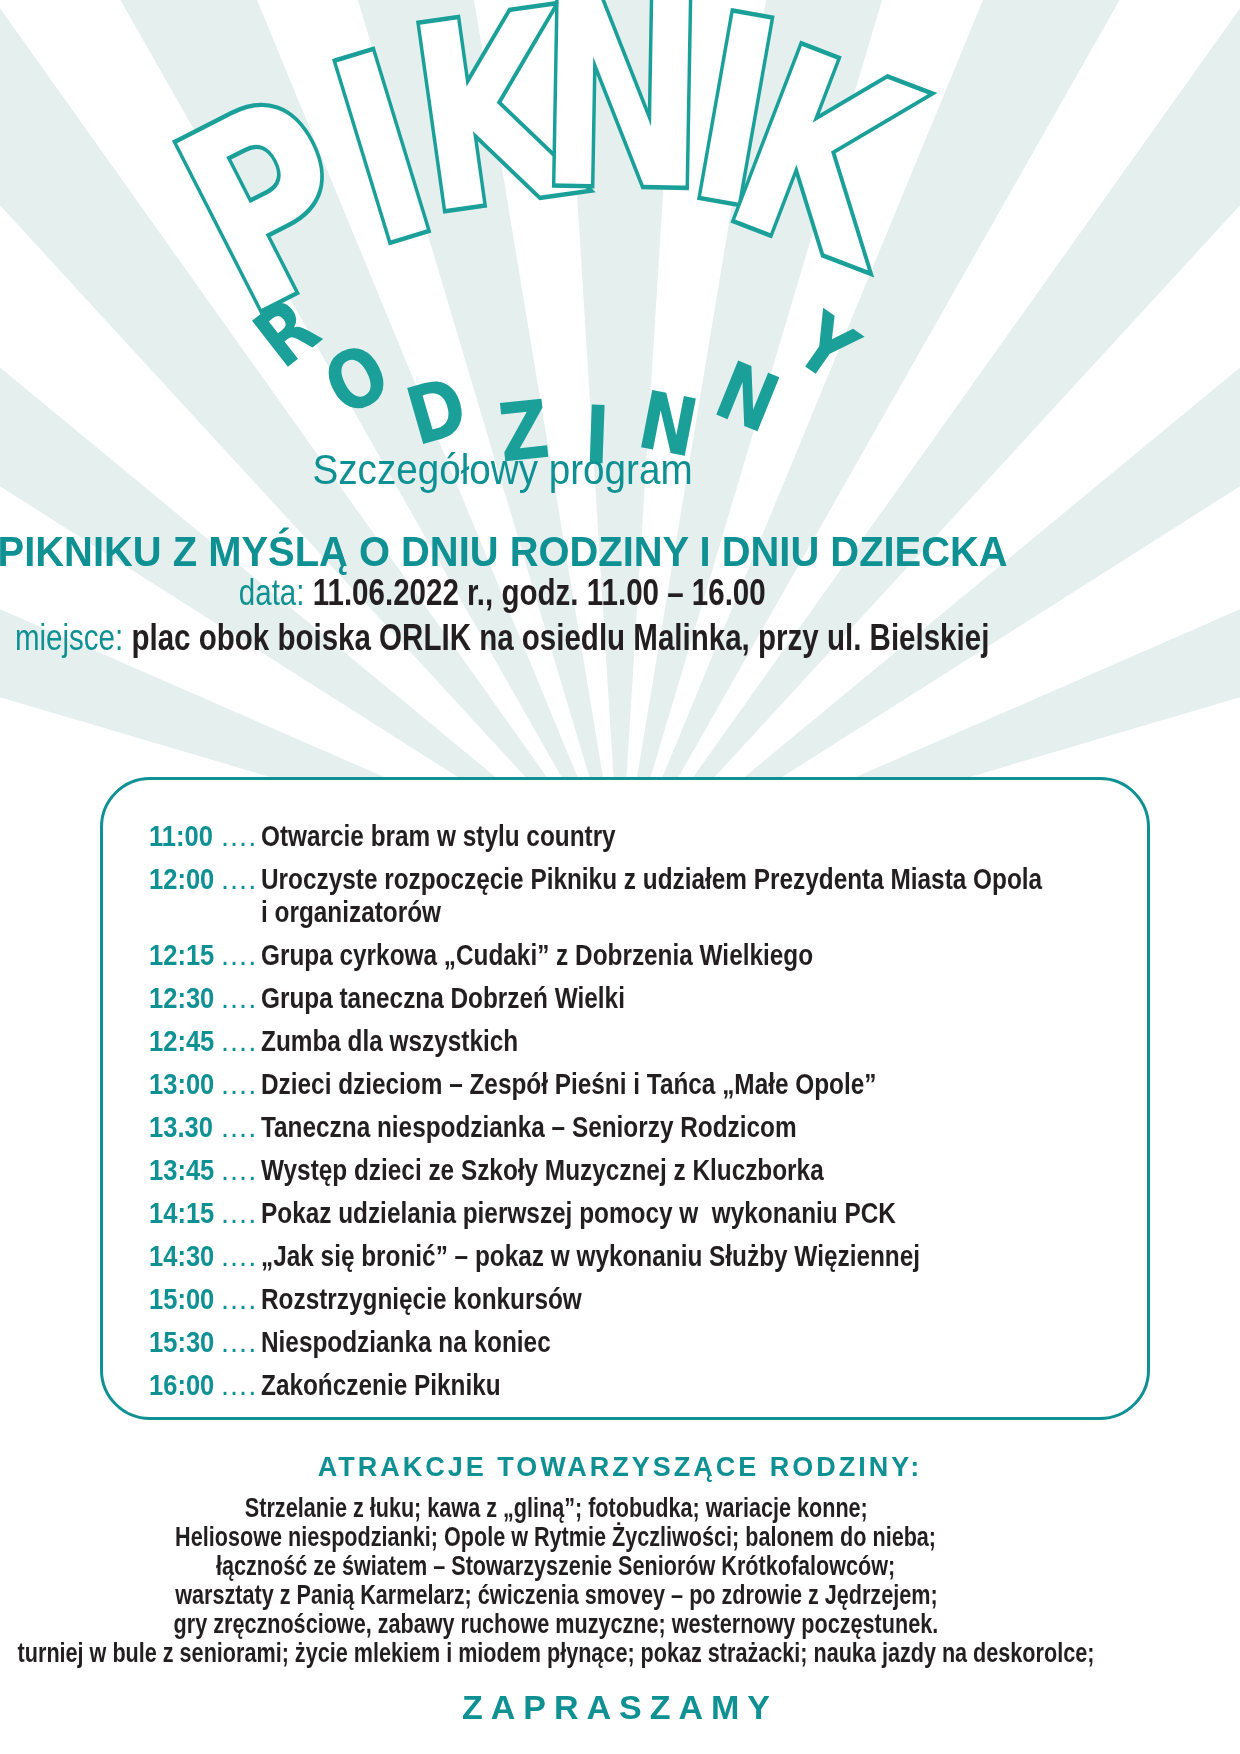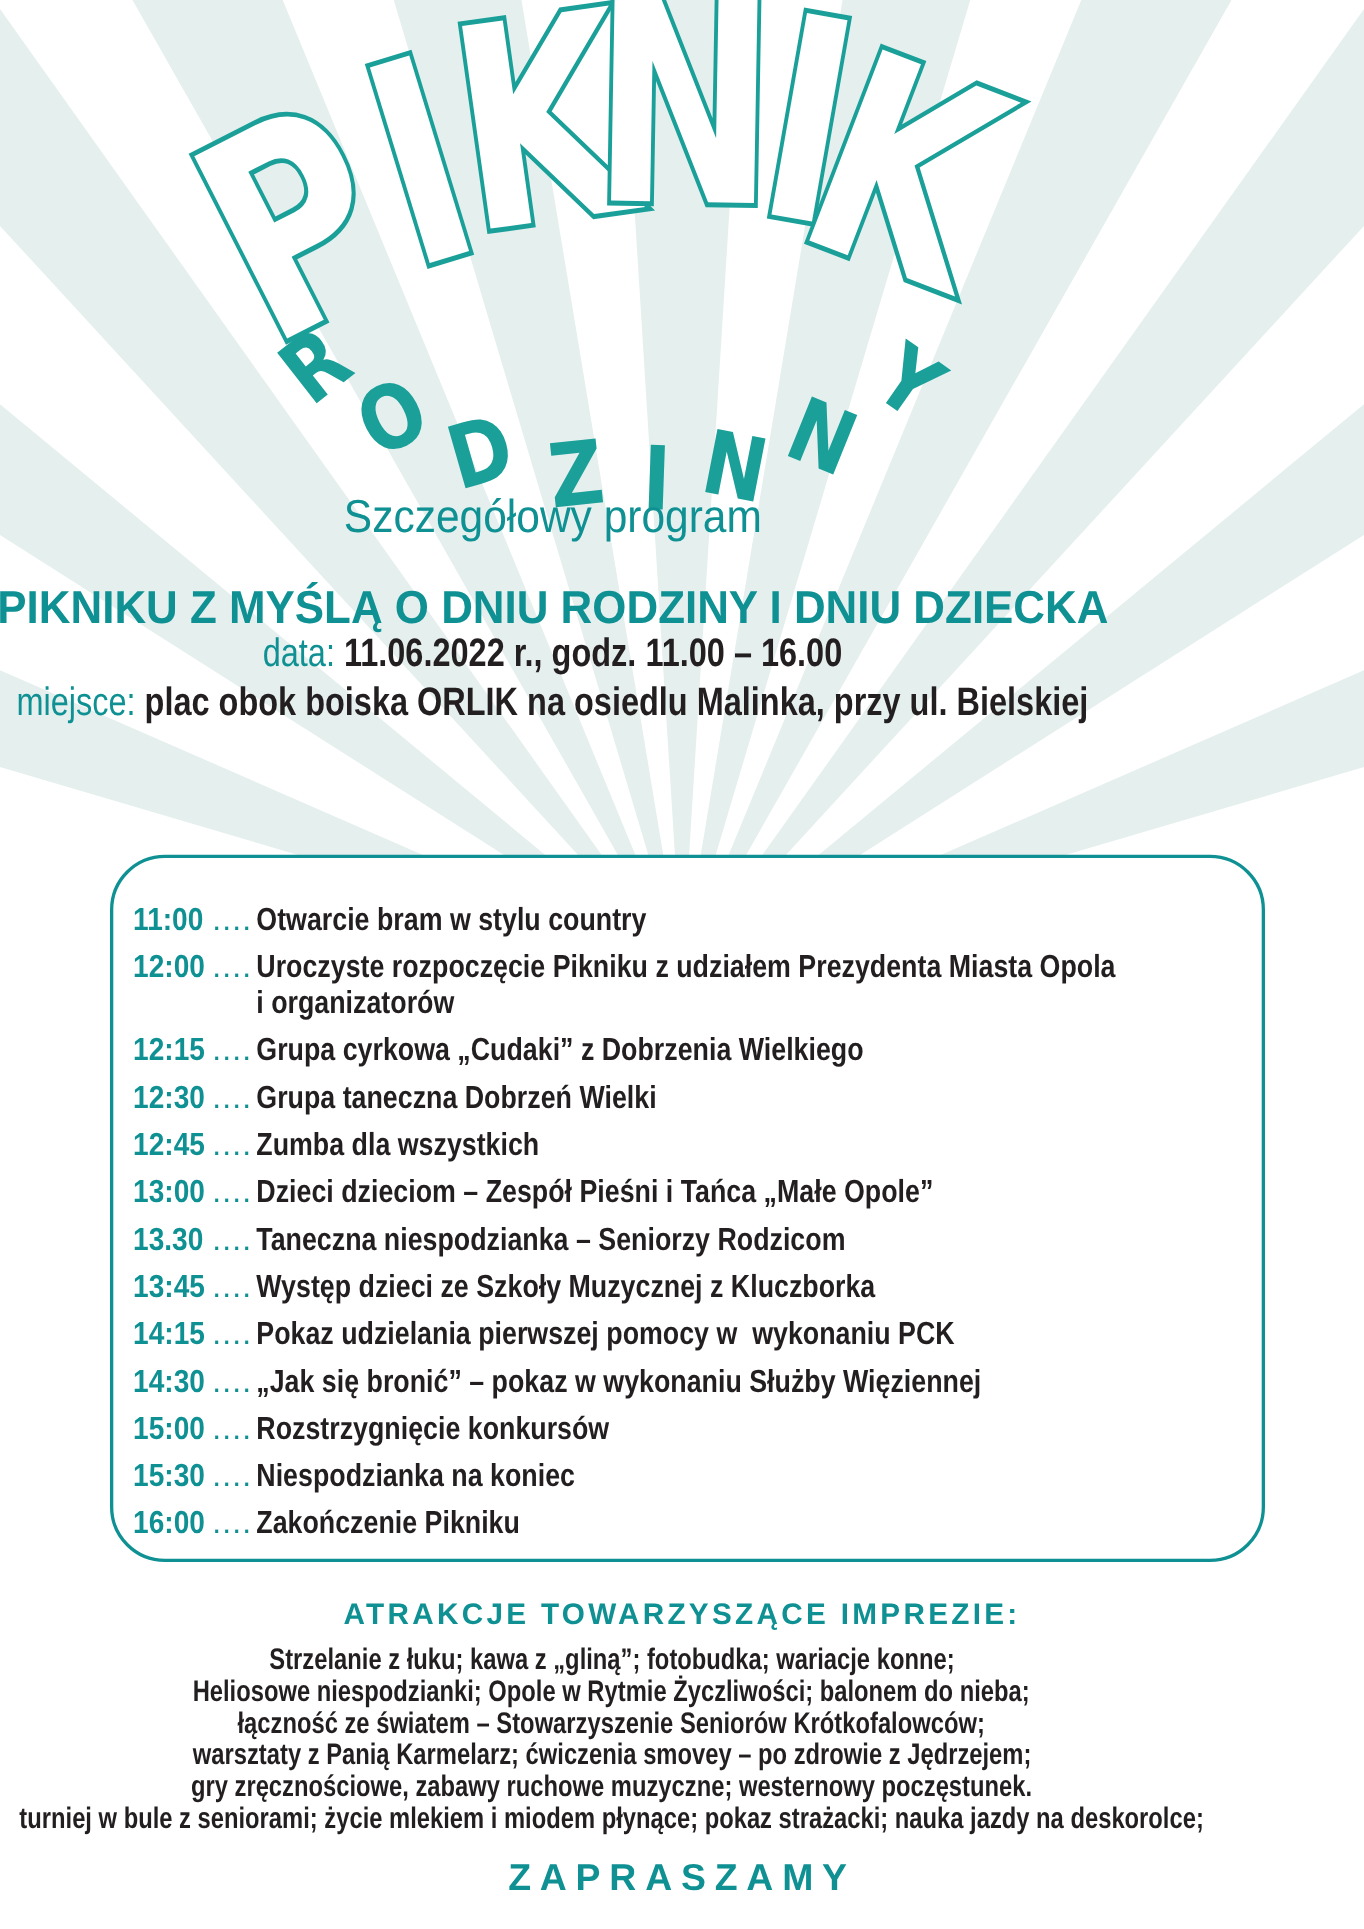--- a/index.html
+++ b/index.html
@@ -41,21 +41,21 @@
   .squeeze-narrow{display:inline-block;white-space:pre;transform:scaleX(0.82);transform-origin:center;}
   .subtitle-text{font-size:42px;color:var(--accent);font-weight:normal;}
   .title-text{font-size:42px;color:var(--accent);font-weight:bold;}
   .meta{font-size:36px;}
   .meta .lbl{color:var(--accent);font-weight:normal;}
   .meta .val{color:var(--dark);font-weight:bold;}
   
   .schedule-box{
     position:absolute;left:100px;top:777px;width:1050px;height:643px;
     border:3px solid var(--accent);border-radius:50px;background:#fff;
-    box-sizing:border-box;padding:40px 20px 0 18px;z-index:1;
+    box-sizing:border-box;padding:40px 20px 0 46px;z-index:1;
   }
   .sched-row{display:flex;align-items:flex-start;margin-bottom:10px;}
   .sched-time{
     flex:none;width:72px;font-size:29px;font-weight:bold;color:var(--accent);
     line-height:33px;transform:scaleX(0.88);transform-origin:left center;white-space:pre;
   }
   .sched-dots{
     flex:none;width:34px;font-size:29px;color:var(--accent);line-height:33px;
     letter-spacing:1px;white-space:pre;
   }
@@ -225,21 +225,21 @@
       <div class="sched-row">
         <span class="sched-time">16:00</span>
         <span class="sched-dots">....</span>
         <div class="sched-desc">
           <div class="desc-line">Zakończenie Pikniku</div>
         </div>
       </div>
     </div>
 
   <div class="attr-heading">
-    <span>ATRAKCJE TOWARZYSZĄCE IMPREZIE:</span>
+    <span>ATRAKCJE TOWARZYSZĄCE RODZINY:</span>
   </div>
 
   <div class="attr-block" id="attr-block">
       <div class="attr-line">
         <span>Strzelanie z łuku; kawa z „gliną”; fotobudka; wariacje konne;</span>
       </div>
       <div class="attr-line">
         <span>Heliosowe niespodzianki; Opole w Rytmie Życzliwości; balonem do nieba;</span>
       </div>
       <div class="attr-line">

